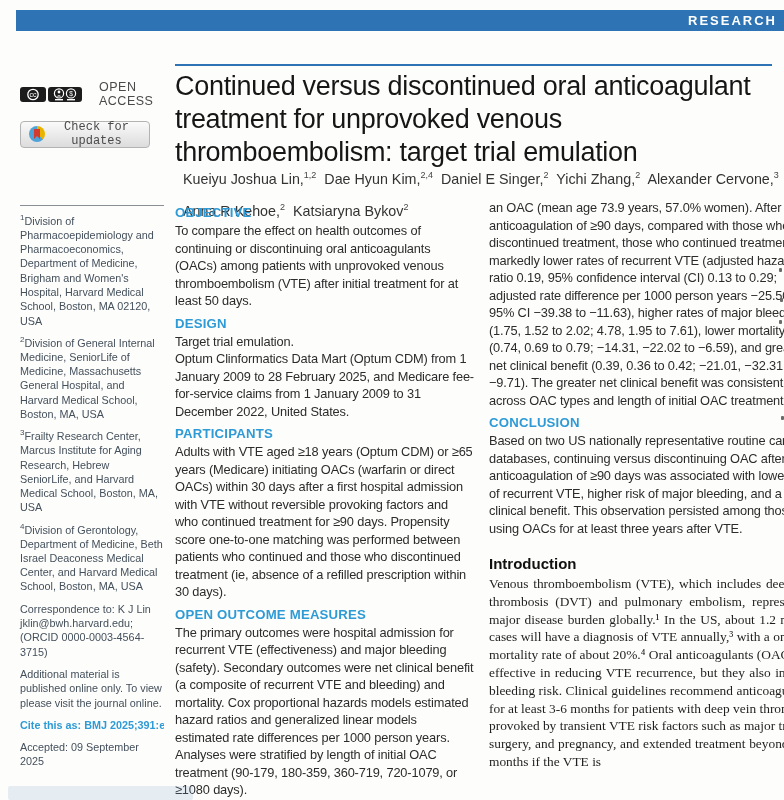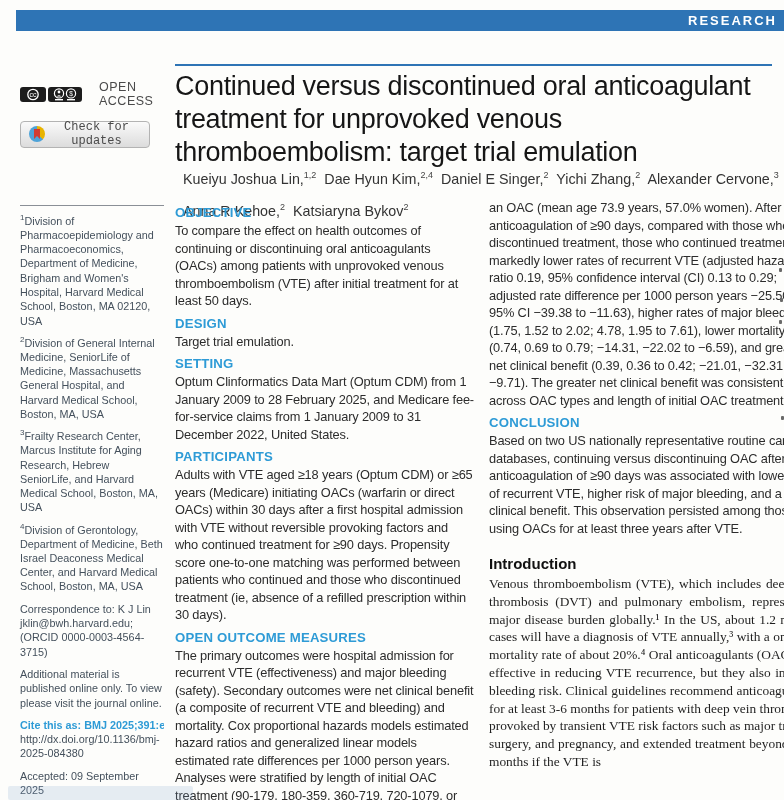--- a/index.html
+++ b/index.html
@@ -102,33 +102,31 @@
     <hr class="side-rule">
 
     <p class="aff"><sup>1</sup><span>Division of Pharmacoepidemiology and Pharmacoeconomics, Department of Medicine, Brigham and Women's Hospital, Harvard Medical School, Boston, MA 02120, USA</span></p>
     <p class="aff"><sup>2</sup><span>Division of General Internal Medicine, SeniorLife of Medicine, Massachusetts General Hospital, and Harvard Medical School, Boston, MA, USA</span></p>
     <p class="aff"><sup>3</sup><span>Frailty Research Center, Marcus Institute for Aging Research, Hebrew SeniorLife, and Harvard Medical School, Boston, MA, USA</span></p>
     <p class="aff"><sup>4</sup><span>Division of Gerontology, Department of Medicine, Beth Israel Deaconess Medical Center, and Harvard Medical School, Boston, MA, USA</span></p>
 
     <p class="side-note">Correspondence to: K J Lin jklin@bwh.harvard.edu; (ORCID 0000-0003-4564-3715)</p>
     <p class="side-note">Additional material is published online only. To view please visit the journal online.</p>
     <p class="cite">Cite this as: BMJ 2025;391:e084380</p>
-    <p class="doi">http://dx.doi.org/10.1136/bmj-2025-084380</p>
     <p class="side-note">Accepted: 09 September 2025</p>
   </aside>
 
   <section class="col mid">
 
     <h3 class="sec-head">OBJECTIVE</h3>
     <p class="sec-body">To compare the effect on health outcomes of continuing or discontinuing oral anticoagulants (OACs) among patients with unprovoked venous thromboembolism (VTE) after initial treatment for at least 50 days.</p>
 
     <h3 class="sec-head">DESIGN</h3>
     <p class="sec-body">Target trial emulation.</p>
 
-    <h3 class="sec-head">SETTING</h3>
     <p class="sec-body">Optum Clinformatics Data Mart (Optum CDM) from 1 January 2009 to 28 February 2025, and Medicare fee-for-service claims from 1 January 2009 to 31 December 2022, United States.</p>
 
     <h3 class="sec-head">PARTICIPANTS</h3>
     <p class="sec-body">Adults with VTE aged ≥18 years (Optum CDM) or ≥65 years (Medicare) initiating OACs (warfarin or direct OACs) within 30 days after a first hospital admission with VTE without reversible provoking factors and who continued treatment for ≥90 days. Propensity score one-to-one matching was performed between patients who continued and those who discontinued treatment (ie, absence of a refilled prescription within 30 days).</p>
 
     <h3 class="sec-head">OPEN OUTCOME MEASURES</h3>
     <p class="sec-body">The primary outcomes were hospital admission for recurrent VTE (effectiveness) and major bleeding (safety). Secondary outcomes were net clinical benefit (a composite of recurrent VTE and bleeding) and mortality. Cox proportional hazards models estimated hazard ratios and generalized linear models estimated rate differences per 1000 person years. Analyses were stratified by length of initial OAC treatment (90-179, 180-359, 360-719, 720-1079, or ≥1080 days).</p>
 
   </section>
 

